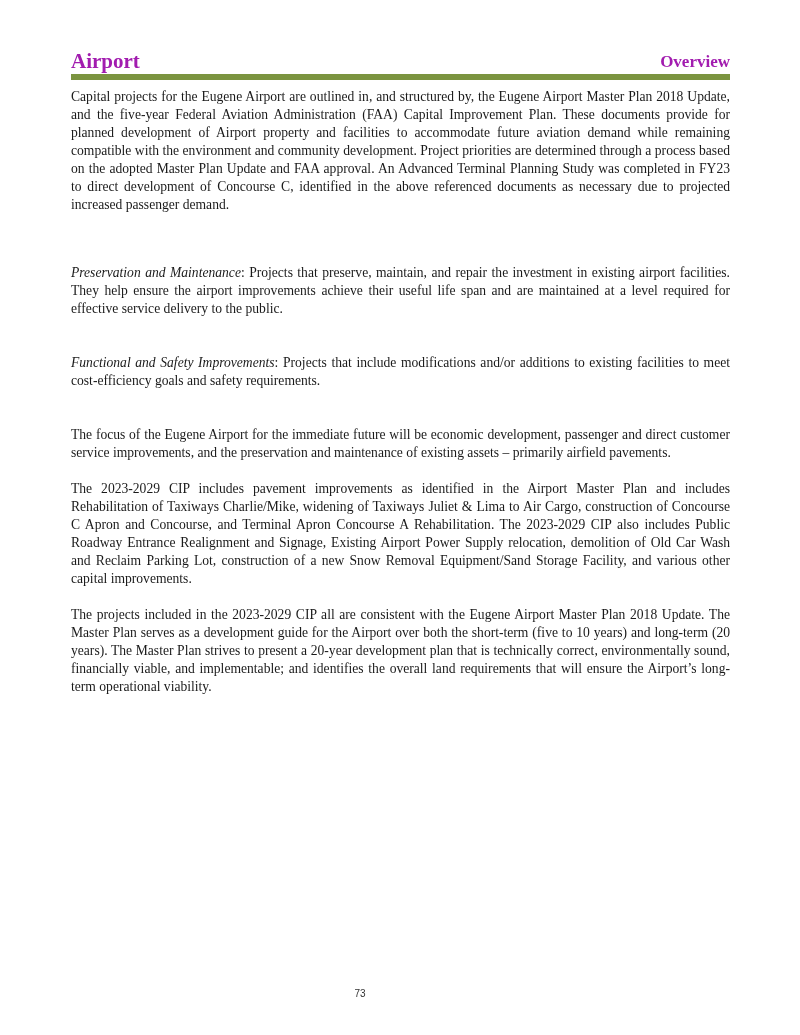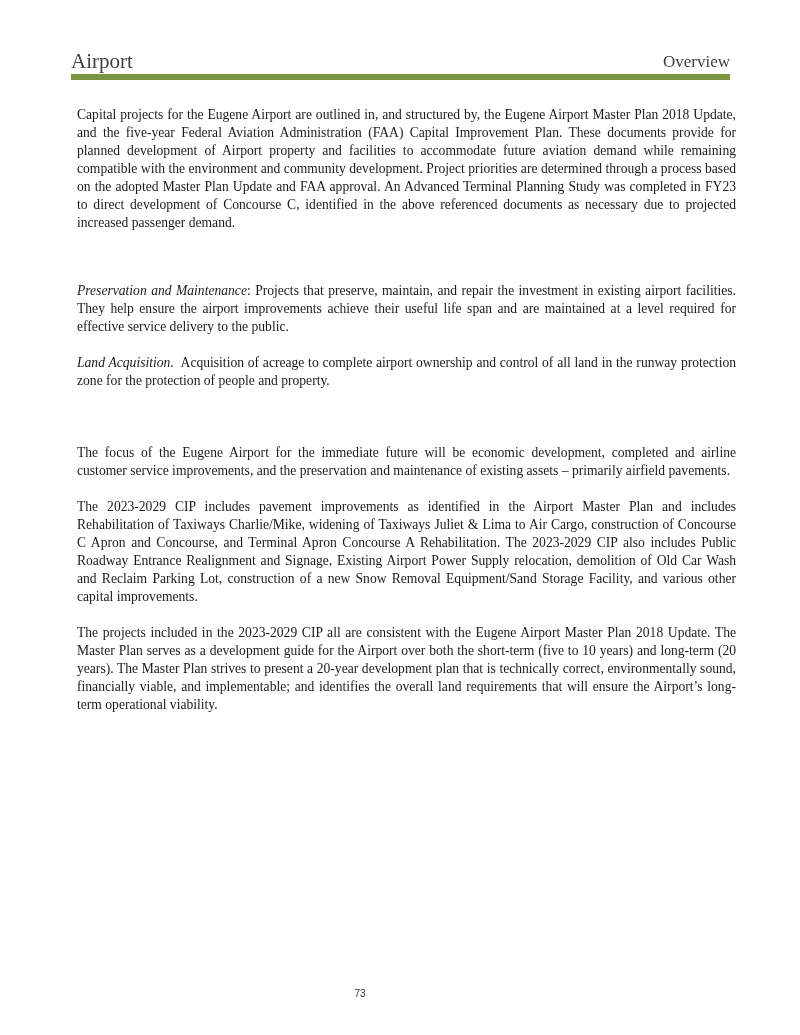--- a/index.html
+++ b/index.html
@@ -6,32 +6,32 @@
     body { width: 800px; height: 1035px; position: relative; overflow: hidden; }
     .page {
       position: absolute; left: 71px; top: 0; width: 659px;
       font-family: "DejaVu Serif", "Liberation Serif", serif;
       color: #1a1a1a;
     }
     .header {
       position: absolute; top: 49px; left: 0; width: 659px; height: 24px;
       display: flex; justify-content: space-between; align-items: flex-end;
       font-family: "Liberation Serif", "DejaVu Serif", serif;
-      font-weight: normal; color: #404040;
+      font-weight: bold; color: #a21caf;
     }
     .header .title { font-size: 21px; line-height: 24px; }
     .header .section { font-size: 17px; line-height: 22px; margin-top: 28px; }
     .rule {
       position: absolute; top: 74px; left: 0; width: 659px; height: 6px;
       background: #7b9440;
     }
     .content {
-      position: absolute; top: 106px; left: 0; width: 659px;
+      position: absolute; top: 88px; left: 0; width: 659px;
       font-family: "Liberation Serif", "DejaVu Serif", serif;
-      font-size: 13.6px; line-height: 18px; text-align: justify; color: #1a1a1a; margin-left: 6px;
+      font-size: 13.6px; line-height: 18px; text-align: justify; color: #1a1a1a;
     }
     .content p { margin: 0; }
     .gap-lg { height: 26px; }
     .gap-md { height: 18px; }
     .gap-sm { height: 6px; }
     .heading { font-weight: bold; font-size: 14px; line-height: 18px; }
     .term { font-style: italic; }
     .footer {
       position: absolute; top: 988px; left: 0; width: 720px; text-align: center;
       font-family: "Liberation Sans", "DejaVu Sans", sans-serif; font-size: 10px; color: #333;
@@ -52,28 +52,30 @@
 
     <div class="gap-lg"></div>
     <div class="gap-sm"></div>
 
     <div class="gap-md"></div>
     <p>
       <span class="term">Preservation and Maintenance</span><span>: </span><span>Projects that preserve, maintain, and repair the investment in existing airport facilities. They help ensure the airport improvements achieve their useful life span and are maintained at a level required for effective service delivery to the public.</span>
     </p>
 
     <div class="gap-md"></div>
-    <p style="white-space: pre-wrap;"><span class="term">Land Acquisition.</span><span>  </span><span>Acquisition of acreage to complete airport ownership and control of all land in the runway protection zone for the protection of people and property.</span></p>
+
+    <div class="gap-md"></div>
+    <p>
+      <span class="term">Functional and Safety Improvements</span><span>: </span><span>Projects that include modifications and/or additions to existing facilities to meet cost-efficiency goals and safety requirements.</span>
+    </p>
 
     <div class="gap-md"></div>
 
     <div class="gap-md"></div>
-
-    <div class="gap-md"></div>
-    <p>The focus of the Eugene Airport for the immediate future will be economic development, completed and airline customer service improvements, and the preservation and maintenance of existing assets – primarily airfield pavements.</p>
+    <p>The focus of the Eugene Airport for the immediate future will be economic development, passenger and direct customer service improvements, and the preservation and maintenance of existing assets – primarily airfield pavements.</p>
 
     <div class="gap-md"></div>
     <p>The 2023-2029 CIP includes pavement improvements as identified in the Airport Master Plan and includes Rehabilitation of Taxiways Charlie/Mike, widening of Taxiways Juliet &amp; Lima to Air Cargo, construction of Concourse C Apron and Concourse, and Terminal Apron Concourse A Rehabilitation. The 2023-2029 CIP also includes Public Roadway Entrance Realignment and Signage, Existing Airport Power Supply relocation, demolition of Old Car Wash and Reclaim Parking Lot, construction of a new Snow Removal Equipment/Sand Storage Facility, and various other capital improvements.</p>
 
     <div class="gap-md"></div>
     <p>The projects included in the 2023-2029 CIP all are consistent with the Eugene Airport Master Plan 2018 Update. The Master Plan serves as a development guide for the Airport over both the short-term (five to 10 years) and long-term (20 years). The Master Plan strives to present a 20-year development plan that is technically correct, environmentally sound, financially viable, and implementable; and identifies the overall land requirements that will ensure the Airport’s long-term operational viability.</p>
   </div>
 </div>
 
 <div class="footer">73</div>

